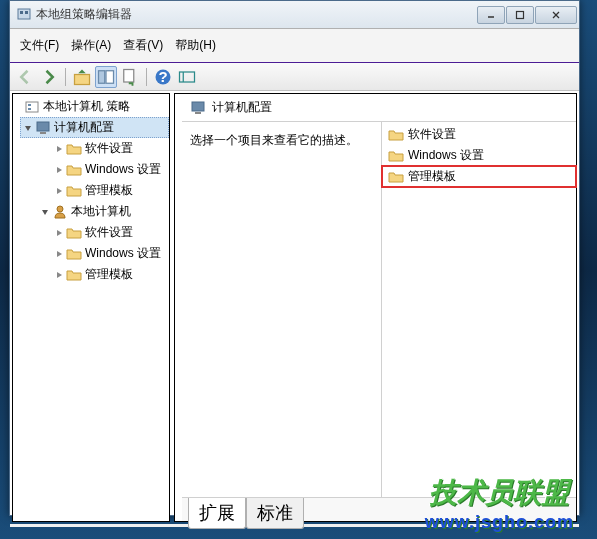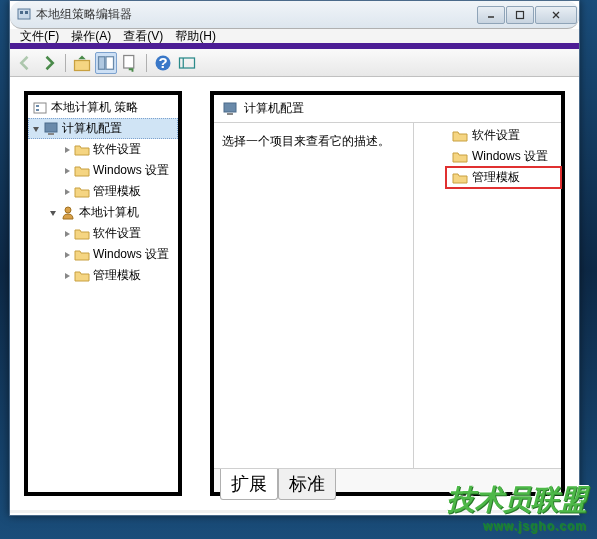--- a/index.html
+++ b/index.html
@@ -1,69 +1,69 @@
 <!DOCTYPE html>
 <html><head>
 <meta charset="utf-8">
 <style>
 * { margin: 0; padding: 0; box-sizing: border-box; font-family: "Microsoft YaHei", "SimSun", Tahoma, sans-serif; font-size: 12px; }
 body { background: linear-gradient(to bottom, #1a4d7a 0%, #0d2845 50%, #1a4d7a 100%); width: 597px; height: 539px; overflow: hidden; position: relative; }
 
 .window { position: absolute; left: 9px; top: 0; width: 571px; height: 516px; background: #fff; border: 1px solid #4a6a8a; box-shadow: 0 0 8px rgba(0,0,0,0.5); }
 
-.titlebar { height: 28px; background: linear-gradient(to bottom, #f0f4f8 0%, #dde6ee 100%); display: flex; align-items: center; padding: 0 2px 0 6px; border-bottom: 1px solid #b0b0b0; border-radius: 12px; }
+.titlebar { height: 28px; background: linear-gradient(to bottom, #f0f4f8 0%, #dde6ee 100%); display: flex; align-items: center; padding: 0 2px 0 6px; border-bottom: 1px solid #b0b0b0; }
 .titlebar-icon { width: 16px; height: 16px; margin-right: 4px; }
 .titlebar-text { flex: 1; font-size: 12px; color: #333; }
 .window-controls { display: flex; gap: 1px; }
 .win-btn { width: 28px; height: 18px; background: linear-gradient(to bottom, #e8eef4, #c8d4e0); border: 1px solid #8fa4b8; border-radius: 2px; display: flex; align-items: center; justify-content: center; cursor: pointer; }
 .win-btn.close { width: 42px; }
 .win-btn svg { width: 10px; height: 10px; }
 
-.menubar { height: 20px; background: #f4f4f4; display: flex; align-items: center; padding: 0 4px; border-bottom: 6px solid #4c1d95; }
+.menubar { height: 34px; background: #f4f4f4; display: flex; align-items: center; padding: 0 4px; border-bottom: 1px solid #4c1d95; }
 .menu-item { padding: 2px 6px; cursor: pointer; }
 
 .toolbar { height: 28px; background: linear-gradient(to bottom, #fafafa, #e8e8e8); display: flex; align-items: center; padding: 0 4px; border-bottom: 1px solid #c0c0c0; gap: 2px; }
 .tool-btn { width: 22px; height: 22px; display: flex; align-items: center; justify-content: center; border: 1px solid transparent; border-radius: 2px; cursor: pointer; }
 .tool-btn.disabled { opacity: 0.4; cursor: default; }
 .tool-btn.active { border-color: #7da2ce; background: #cde0f5; }
 .tool-sep { width: 1px; height: 18px; background: #b0b0b0; margin: 0 3px; }
 
 .content-area { display: flex; height: calc(100% - 81px); }
-.content-area > .panel-border { border: 4px solid #000000; margin: 14px; }
+.content-area > .panel-border { border: 1px solid #000000; margin: 2px; padding-left: 7px; }
 
 .left-panel { width: 158px; background: #fff; overflow: auto; padding: 2px 0; }
 .tree-node { display: flex; align-items: center; padding: 2px 0; cursor: pointer; white-space: nowrap; }
 .tree-node.selected { background: #d0e4f5; border: 1px dotted #7da2ce; padding: 1px 0; }
 .tree-expand { width: 10px; height: 10px; margin: 0 2px; display: inline-flex; align-items: center; justify-content: center; cursor: pointer; }
 .tree-icon { width: 16px; height: 16px; margin-right: 3px; display: inline-flex; align-items: center; justify-content: center; }
 .tree-label { font-size: 12px; }
 .indent-1 { padding-left: 4px; }
 .indent-2 { padding-left: 18px; }
 .indent-3 { padding-left: 32px; }
 
 .right-panel { flex: 1; background: #fff; display: flex; flex-direction: column; }
 .right-header { height: 28px; display: flex; align-items: center; padding: 0 8px; border-bottom: 1px solid #d0d0d0; }
 .right-header-icon { width: 16px; height: 16px; margin-right: 6px; }
 .right-header-text { font-size: 12px; }
-.right-body { flex: 1; display: flex; gap: 32px; }
+.right-body { flex: 1; display: flex; }
 .desc-pane { width: 200px; padding: 10px 8px; border-right: 1px solid #d0d0d0; }
 .list-pane { flex: 1; }
 .list-header { height: 22px; background: linear-gradient(to bottom, #fdfdfd, #f0f0f0); border-bottom: 1px solid #d8d8d8; display: flex; align-items: center; padding: 0 8px; font-size: 12px; }
 .list-items { padding: 2px 0; }
 .list-item { display: flex; align-items: center; padding: 2px 6px; cursor: pointer; }
 .list-item.highlighted { outline: 2px solid #e03030; outline-offset: -1px; }
 .list-icon { width: 16px; height: 16px; margin-right: 4px; }
 
 .tabs-area { height: 24px; display: flex; align-items: flex-start; padding: 0 6px; border-top: 1px solid #d0d0d0; background: #f8f8f8; }
 .tab { padding: 3px 10px; border: 1px solid #b0b0b0; border-top: none; background: #f0f0f0; margin-right: 0; font-size: 18px; cursor: pointer; border-radius: 0 0 3px 3px; }
 .tab.active { background: #fff; }
 
-.watermark { position: absolute; right: 10px; bottom: 6px; text-align: right; pointer-events: none; margin-top: 32px; }
+.watermark { position: absolute; right: 23px; bottom: 6px; text-align: center; pointer-events: none; margin-top: 32px; }
 .wm-text { font-size: 28px; font-weight: bold; font-style: italic; color: #4db848; text-shadow: 1px 1px 0 #2a7a2a, -1px -1px 0 #fff; }
-.wm-url { font-size: 12px; font-weight: bold; color: #15803d; text-shadow: 1px 1px 0 #2a7a2a; letter-spacing: 1px; }
+.wm-url { font-size: 18px; font-weight: bold; color: #1d4ed8; text-shadow: 1px 1px 0 #2a7a2a; letter-spacing: 1px; }
 
 
 .ico-scope { stroke: #5a7a9a; fill: #c8d8e8; }
 .ico-comp { fill: #6a8aaa; stroke: #4a6a8a; }
 .ico-user { fill: #d8a048; stroke: #a07020; }
 .ico-folder { fill: #f5d582; stroke: #c8a040; }
 .ico-arrow { fill: #4a8a4a; }
 .ico-help { fill: #3a78c8; }
 </style>
 </head>

